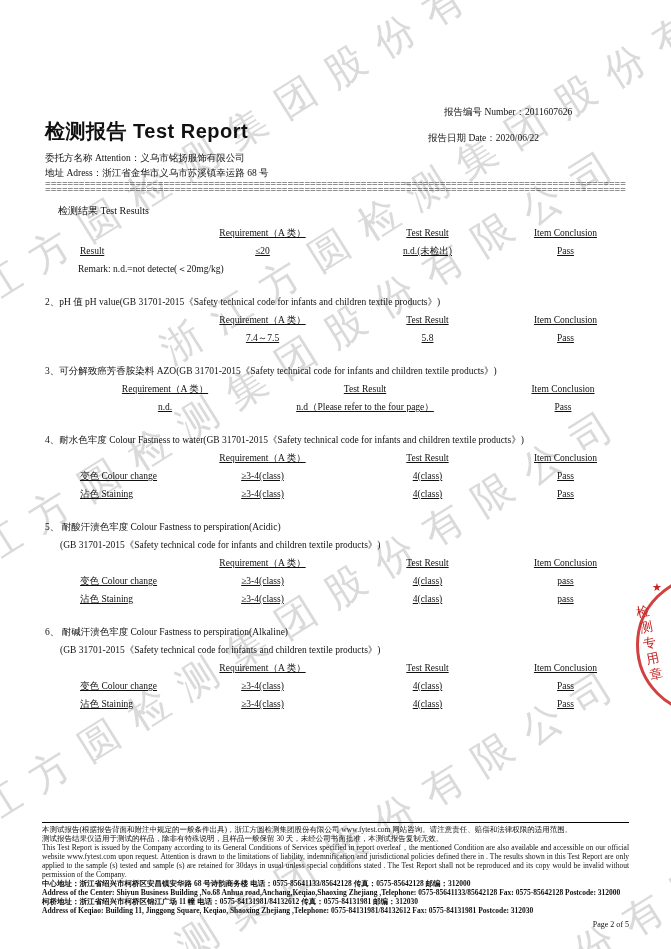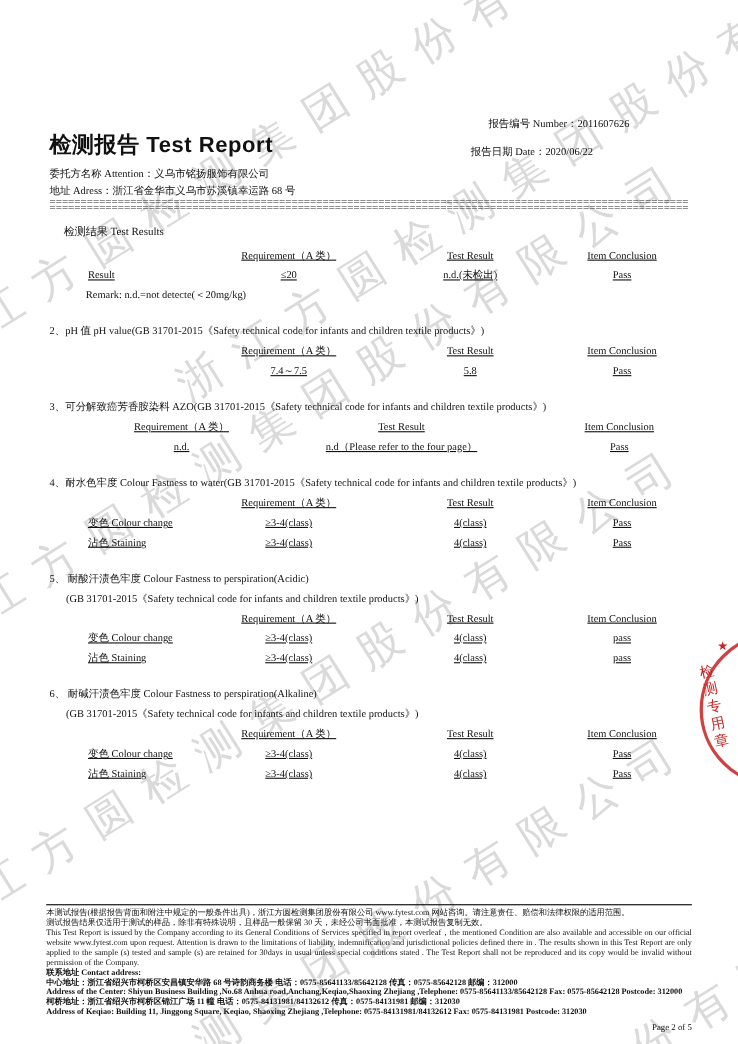--- a/index.html
+++ b/index.html
@@ -204,21 +204,20 @@
             <div class="cell">Pass</div>
           </div>
         </div>
       </div>
   </div>
 
   <div class="footer">
     <div>本测试报告(根据报告背面和附注中规定的一般条件出具)，浙江方圆检测集团股份有限公司 www.fytest.com 网站咨询。请注意责任、赔偿和法律权限的适用范围。</div>
     <div>测试报告结果仅适用于测试的样品，除非有特殊说明，且样品一般保留 30 天，未经公司书面批准，本测试报告复制无效。</div>
     <div class="en">This Test Report is issued by the Company according to its General Conditions of Services specified in report overleaf，the mentioned Condition are also available and accessible on our official website www.fytest.com upon request. Attention is drawn to the limitations of liability, indemnification and jurisdictional policies defined there in . The results shown in this Test Report are only applied to the sample (s)   tested and sample (s) are retained for 30days in usual unless special conditions stated . The Test Report shall not be reproduced and   its copy would be invalid   without permission of   the Company.</div>
-    <div class="contact">联系地址 Contact address:</div>
     <div class="contact">中心地址：浙江省绍兴市柯桥区安昌镇安华路 68 号诗韵商务楼   电话：0575-85641133/85642128 传真：0575-85642128 邮编：312000</div>
     <div class="contact">Address of the Center: Shiyun Business Building ,No.68 Anhua road,Anchang,Keqiao,Shaoxing Zhejiang ,Telephone: 0575-85641133/85642128   Fax: 0575-85642128 Postcode: 312000</div>
     <div class="contact">柯桥地址：浙江省绍兴市柯桥区锦江广场 11 幢   电话：0575-84131981/84132612   传真：0575-84131981   邮编：312030</div>
     <div class="contact">Address of Keqiao: Building 11, Jinggong Square, Keqiao, Shaoxing Zhejiang ,Telephone: 0575-84131981/84132612   Fax: 0575-84131981 Postcode: 312030</div>
     <div class="page-number">Page 2 of 5</div>
   </div>
 </div>
 
 <div class="seal">
   <div class="seal-ring"></div>

